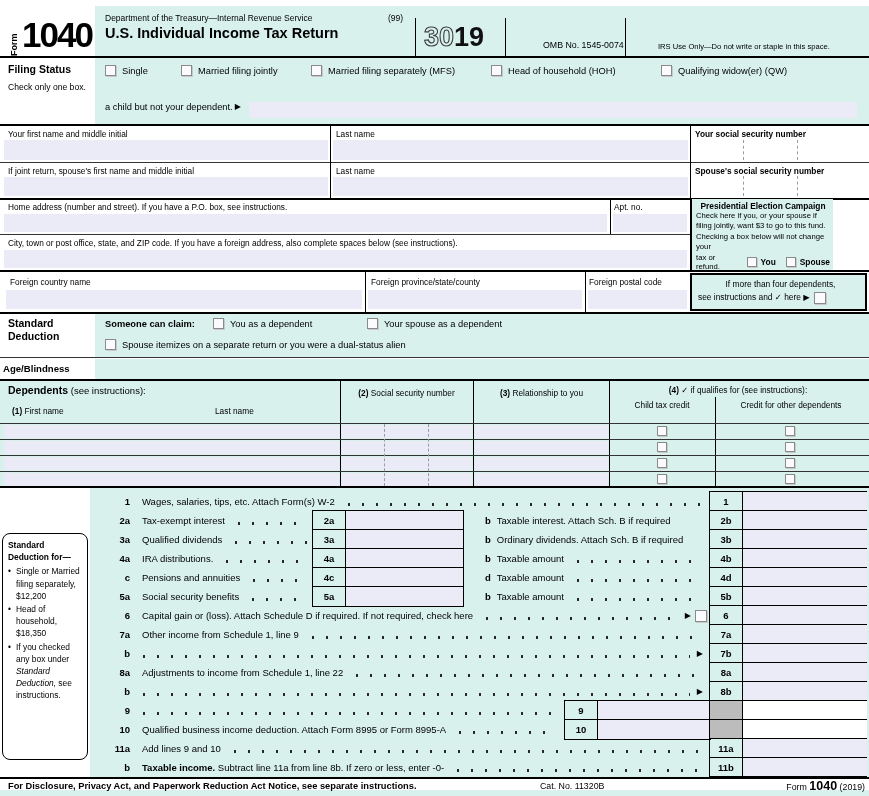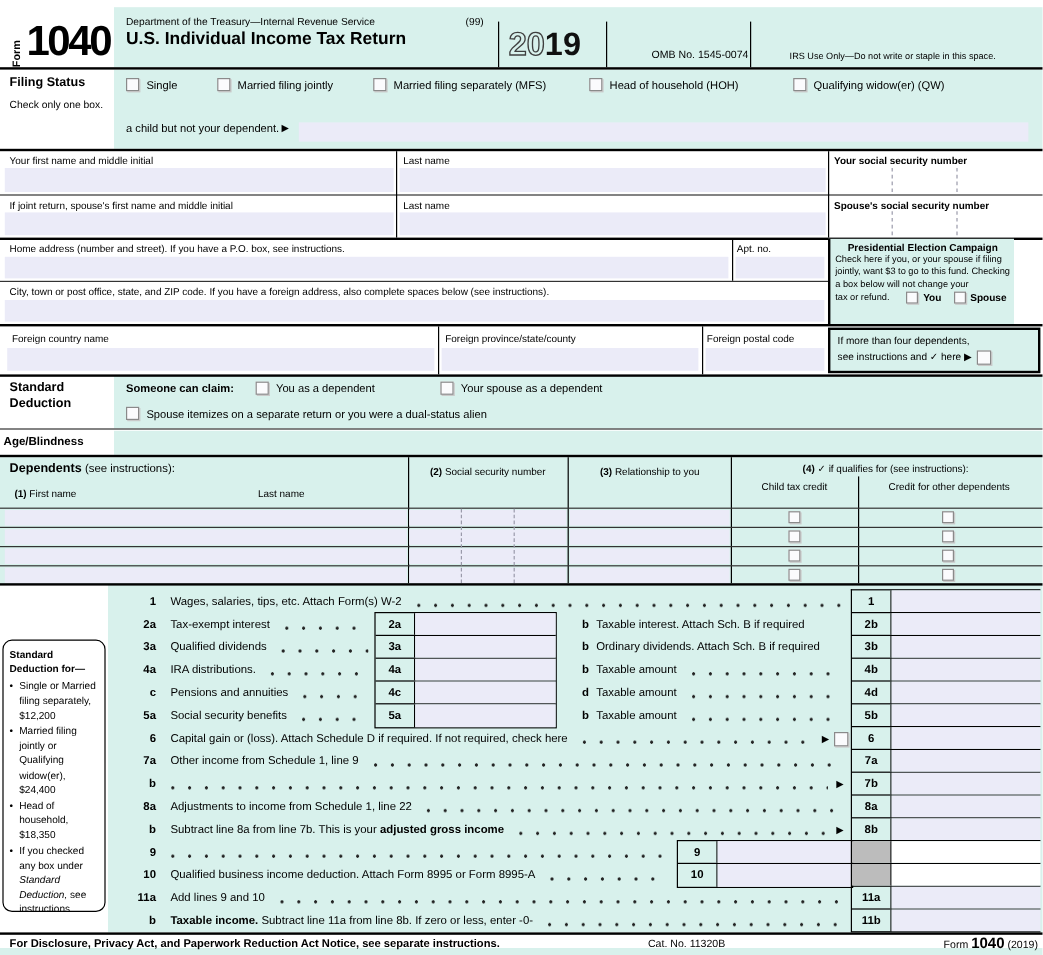--- a/index.html
+++ b/index.html
@@ -61,21 +61,21 @@
   <div class="abs teal" style="left:0;top:790px;width:869px;height:6px"></div>
 
   <div class="abs" style="left:9px;top:17px;height:39px;writing-mode:vertical-rl;transform:rotate(180deg);font-size:9px;font-weight:bold;">Form</div>
   <div class="abs" style="left:22px;top:15px;font-size:35px;font-weight:bold;letter-spacing:-2px;">1040</div>
   <div class="abs" style="left:105px;top:13px;font-size:8.5px;">
     <span>Department of the Treasury—Internal Revenue Service</span>
   </div>
   <div class="abs" style="left:388px;top:13px;font-size:8.5px;">(99)</div>
   <div class="abs" style="left:105px;top:25px;font-size:14.5px;font-weight:bold;">U.S. Individual Income Tax Return</div>
   <div class="abs" style="left:424px;top:22px;font-size:27px;font-weight:bold;">
-    <span class="y20">20</span><span class="y19">19</span>
+    <span class="y20">30</span><span class="y19">19</span>
   </div>
   <div class="abs" style="left:513px;top:40px;font-size:8.8px;margin-left:30px;">OMB No. 1545-0074</div>
   <div class="abs" style="left:658px;top:42px;font-size:7.6px;">IRS Use Only—Do not write or staple in this space.</div>
   <div class="vline" style="left:415px;top:18px;height:38px"></div>
   <div class="vline" style="left:505px;top:18px;height:38px"></div>
   <div class="vline" style="left:625px;top:18px;height:38px"></div>
   <div class="hline2" style="left:0;top:56px;width:869px"></div>
 
   <div class="abs b" style="left:8px;top:63px;font-size:10.5px;">Filing Status</div>
   <div class="abs" style="left:8px;top:82px;width:78px;font-size:8.6px;line-height:10.5px;">Check only one box.</div>
@@ -122,21 +122,21 @@
 
   <div class="abs cell-label" style="left:8px;top:202px">Home address (number and street). If you have a P.O. box, see instructions.</div>
   <div class="abs cell-label" style="left:614px;top:202px">Apt. no.</div>
   <div class="abs inp" style="left:4px;top:214px;width:603px;height:18px"></div>
   <div class="abs inp" style="left:613px;top:214px;width:74px;height:18px"></div>
   <div class="vline" style="left:610px;top:199px;height:35px"></div>
   <div class="hline" style="left:0;top:234px;width:690px;background:#333"></div>
   <div class="abs cell-label" style="left:8px;top:238px">City, town or post office, state, and ZIP code. If you have a foreign address, also complete spaces below (see instructions).</div>
   <div class="abs inp" style="left:4px;top:250px;width:683px;height:18px"></div>
 
-  <div class="abs teal" style="left:690px;top:199px;width:155px;height:71px;border-left:2px solid #000;box-sizing:border-box;padding:2px 3px 0 4px;">
+  <div class="abs teal" style="left:690px;top:199px;width:143px;height:71px;border-left:2px solid #000;box-sizing:border-box;padding:2px 3px 0 4px;">
     <div class="b" style="font-size:8.4px;text-align:center;">Presidential Election Campaign</div>
     <div style="font-size:7.7px;line-height:10.3px;">Check here if you, or your spouse if filing jointly, want $3 to go to this fund. Checking a box below will not change your</div>
     <div style="font-size:7.7px;display:flex;align-items:center;margin-top:1px;">
       <span>tax or refund.</span>
       <span class="cb" style="width:10px;height:10px;margin-left:14px;"></span>
       <span class="b" style="font-size:8.4px;margin-left:4px;">You</span>
       <span class="cb" style="width:10px;height:10px;margin-left:10px;"></span>
       <span class="b" style="font-size:8.4px;margin-left:4px;">Spouse</span>
     </div>
   </div>
@@ -144,21 +144,21 @@
 
   <div class="abs cell-label" style="left:10px;top:277px">Foreign country name</div>
   <div class="abs cell-label" style="left:371px;top:277px">Foreign province/state/county</div>
   <div class="abs cell-label" style="left:589px;top:277px">Foreign postal code</div>
   <div class="abs inp" style="left:6px;top:290px;width:356px;height:19px"></div>
   <div class="abs inp" style="left:368px;top:290px;width:214px;height:19px"></div>
   <div class="abs inp" style="left:588px;top:290px;width:99px;height:19px"></div>
   <div class="vline" style="left:365px;top:272px;height:40px"></div>
   <div class="vline" style="left:585px;top:272px;height:40px"></div>
 
-  <div class="abs teal" style="left:690px;top:273px;width:177px;height:38px;border:2px solid #000;box-sizing:border-box;padding:3px 2px 0 6px;font-size:8.4px;line-height:13px;">
+  <div class="abs teal" style="left:690px;top:273px;width:177px;height:38px;border:2px solid #000;box-sizing:border-box;padding:3px 2px 0 6px;font-size:8.4px;line-height:13px;text-align:center;">
     <div>If more than four dependents,</div>
     <div style="display:flex;align-items:center;">
       <span>see instructions and ✓ here ▶</span>
       <span class="cb" style="width:12px;height:12px;margin-left:4px;"></span>
     </div>
   </div>
   <div class="hline2" style="left:0;top:312px;width:869px"></div>
 
   <div class="abs b" style="left:8px;top:317px;font-size:10.5px;line-height:13px;">
     <div>Standard</div>
@@ -238,21 +238,20 @@
   <span class="cb abs" style="left:785px;top:474px;width:10px;height:10px"></span>
 
   <div class="vdash" style="left:384px;top:424px;height:62px"></div>
   <div class="vdash" style="left:428px;top:424px;height:62px"></div>
   <div class="hline2" style="left:0;top:486px;width:869px"></div>
 
   <div class="note-box">
     <div class="b">Standard Deduction for—</div>
     <ul>
       <li>Single or Married filing separately, $12,200</li>
-      <li>Married filing jointly or Qualifying widow(er), $24,400</li>
       <li>Head of household, $18,350</li>
       <li><span>If you checked any box under </span><span class="i">Standard Deduction,</span><span> see instructions.</span></li>
     </ul>
   </div>
 
   <div class="lrow" style="left:95px;top:492px;width:612px">
     <span class="lnum">1</span>
     <span class="ltxt"><b></b><span>Wages, salaries, tips, etc. Attach Form(s) W-2</span><b></b></span>
     <span class="leader"></span>
   </div>
@@ -328,21 +327,20 @@
   </div>
 
   <div class="lrow" style="left:95px;top:663px;width:612px">
     <span class="lnum">8a</span>
     <span class="ltxt"><span>Adjustments to income from Schedule 1, line 22</span></span>
     <span class="leader"></span>
   </div>
 
   <div class="lrow" style="left:95px;top:682px;width:612px">
     <span class="lnum">b</span>
-    <span class="ltxt"><span>Subtract line 8a from line 7b. This is your </span><b>adjusted gross income</b></span>
     <span class="leader"></span>
     <span class="arr">▶</span>
   </div>
 
   <div class="lrow" style="left:95px;top:701px;width:463px">
     <span class="lnum">9</span>
     <span class="leader"></span>
   </div>
   <div class="lrow" style="left:95px;top:720px;width:463px">
     <span class="lnum">10</span>

